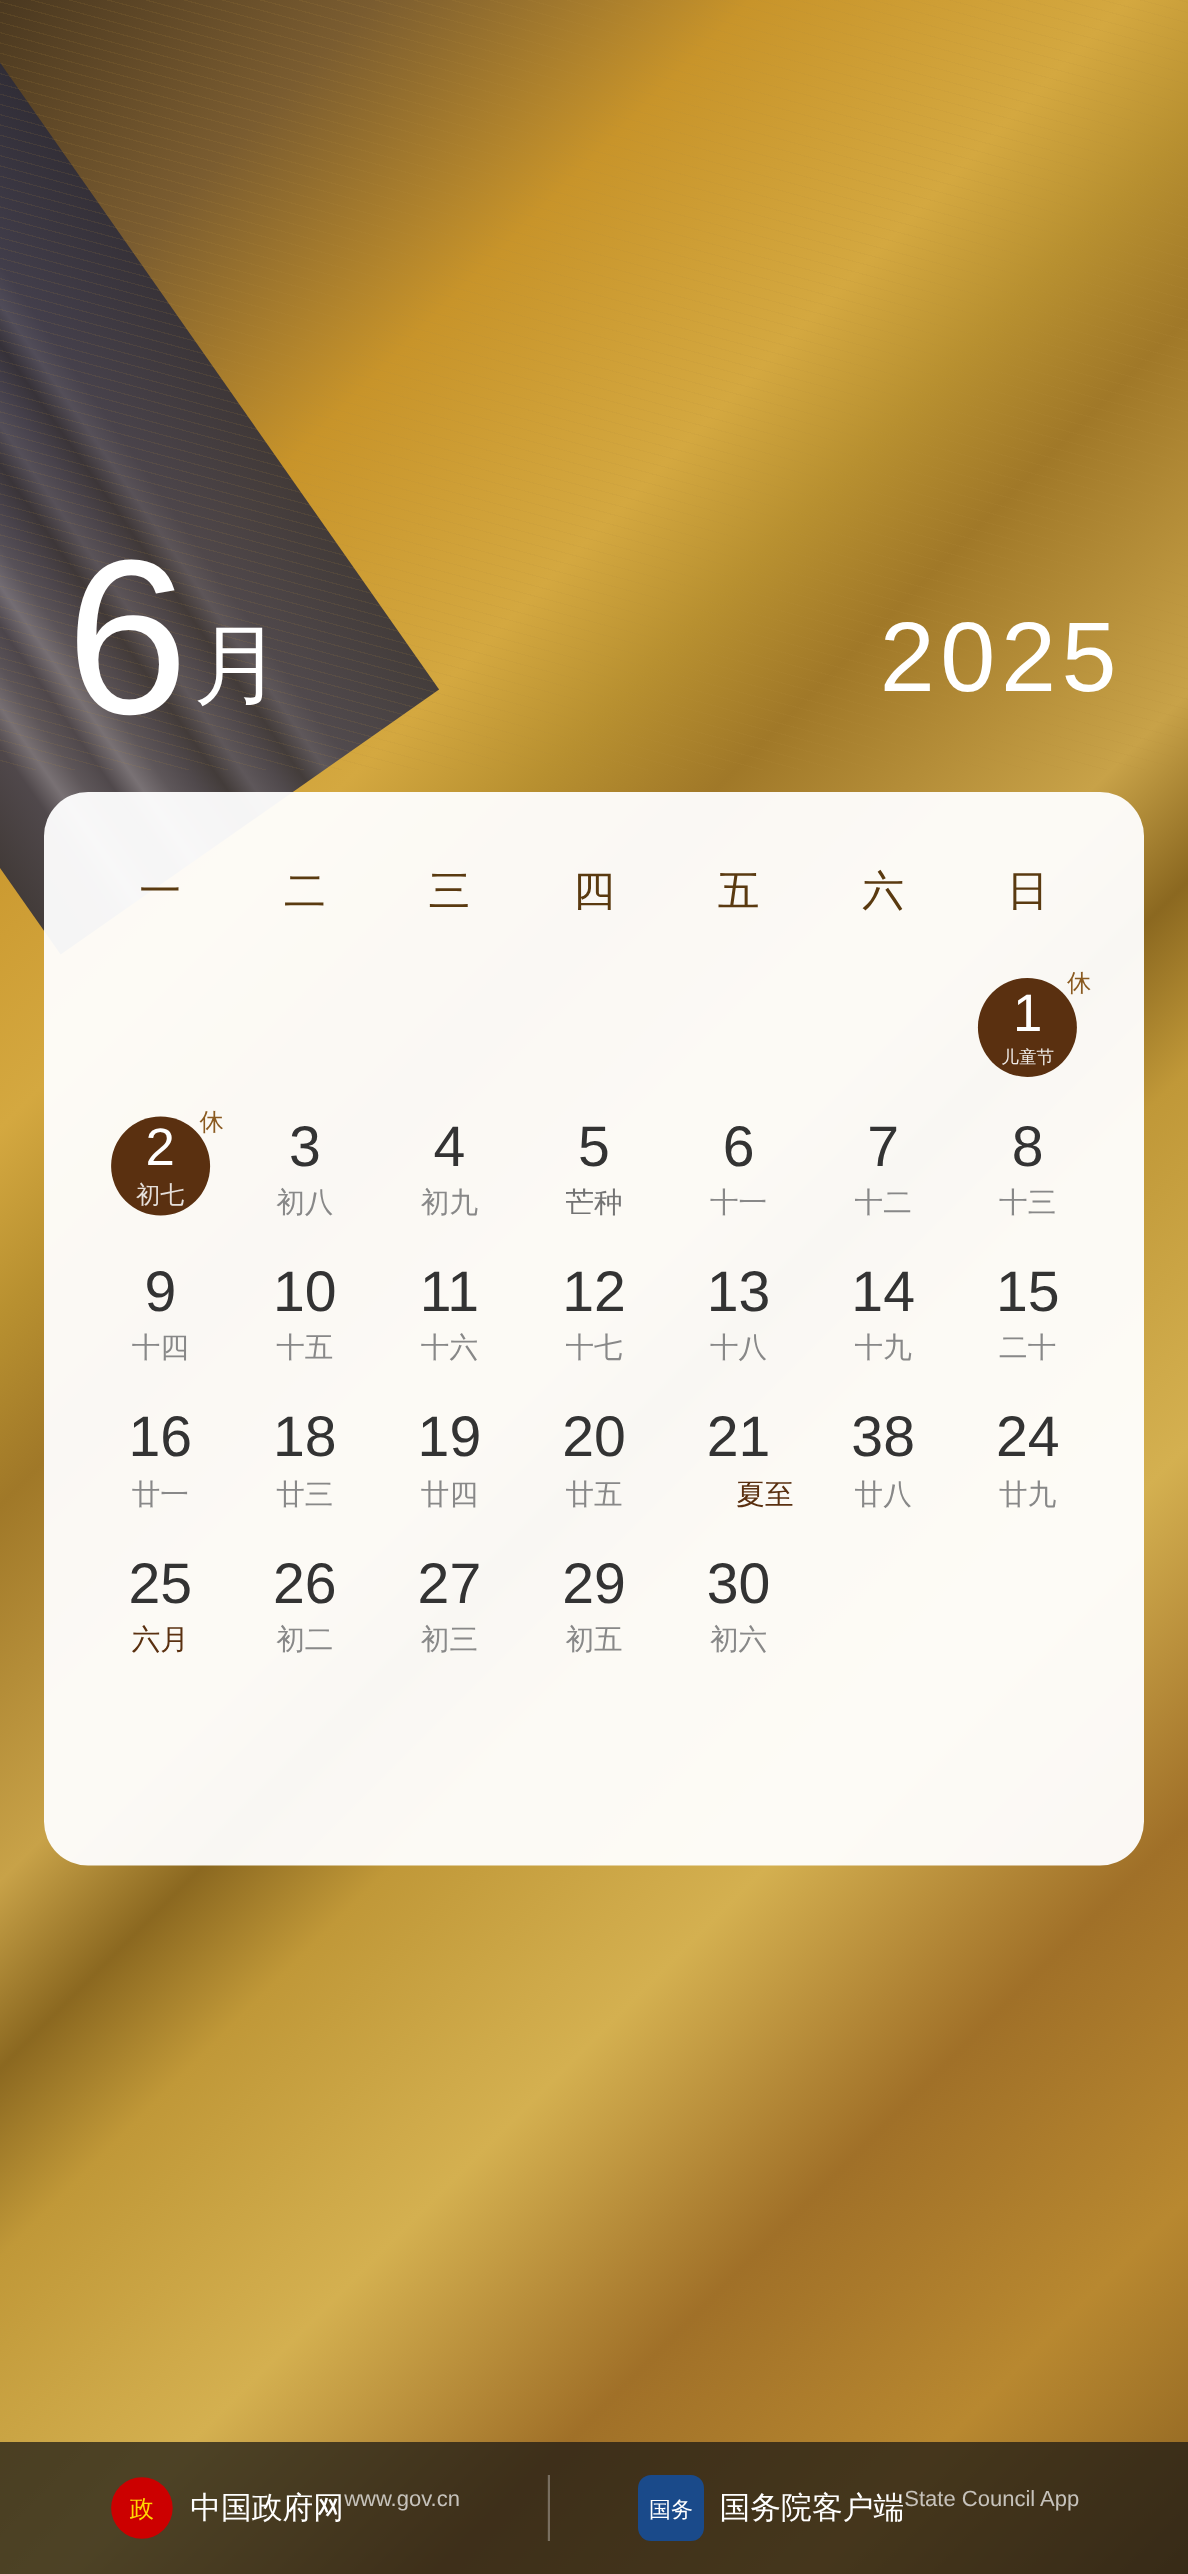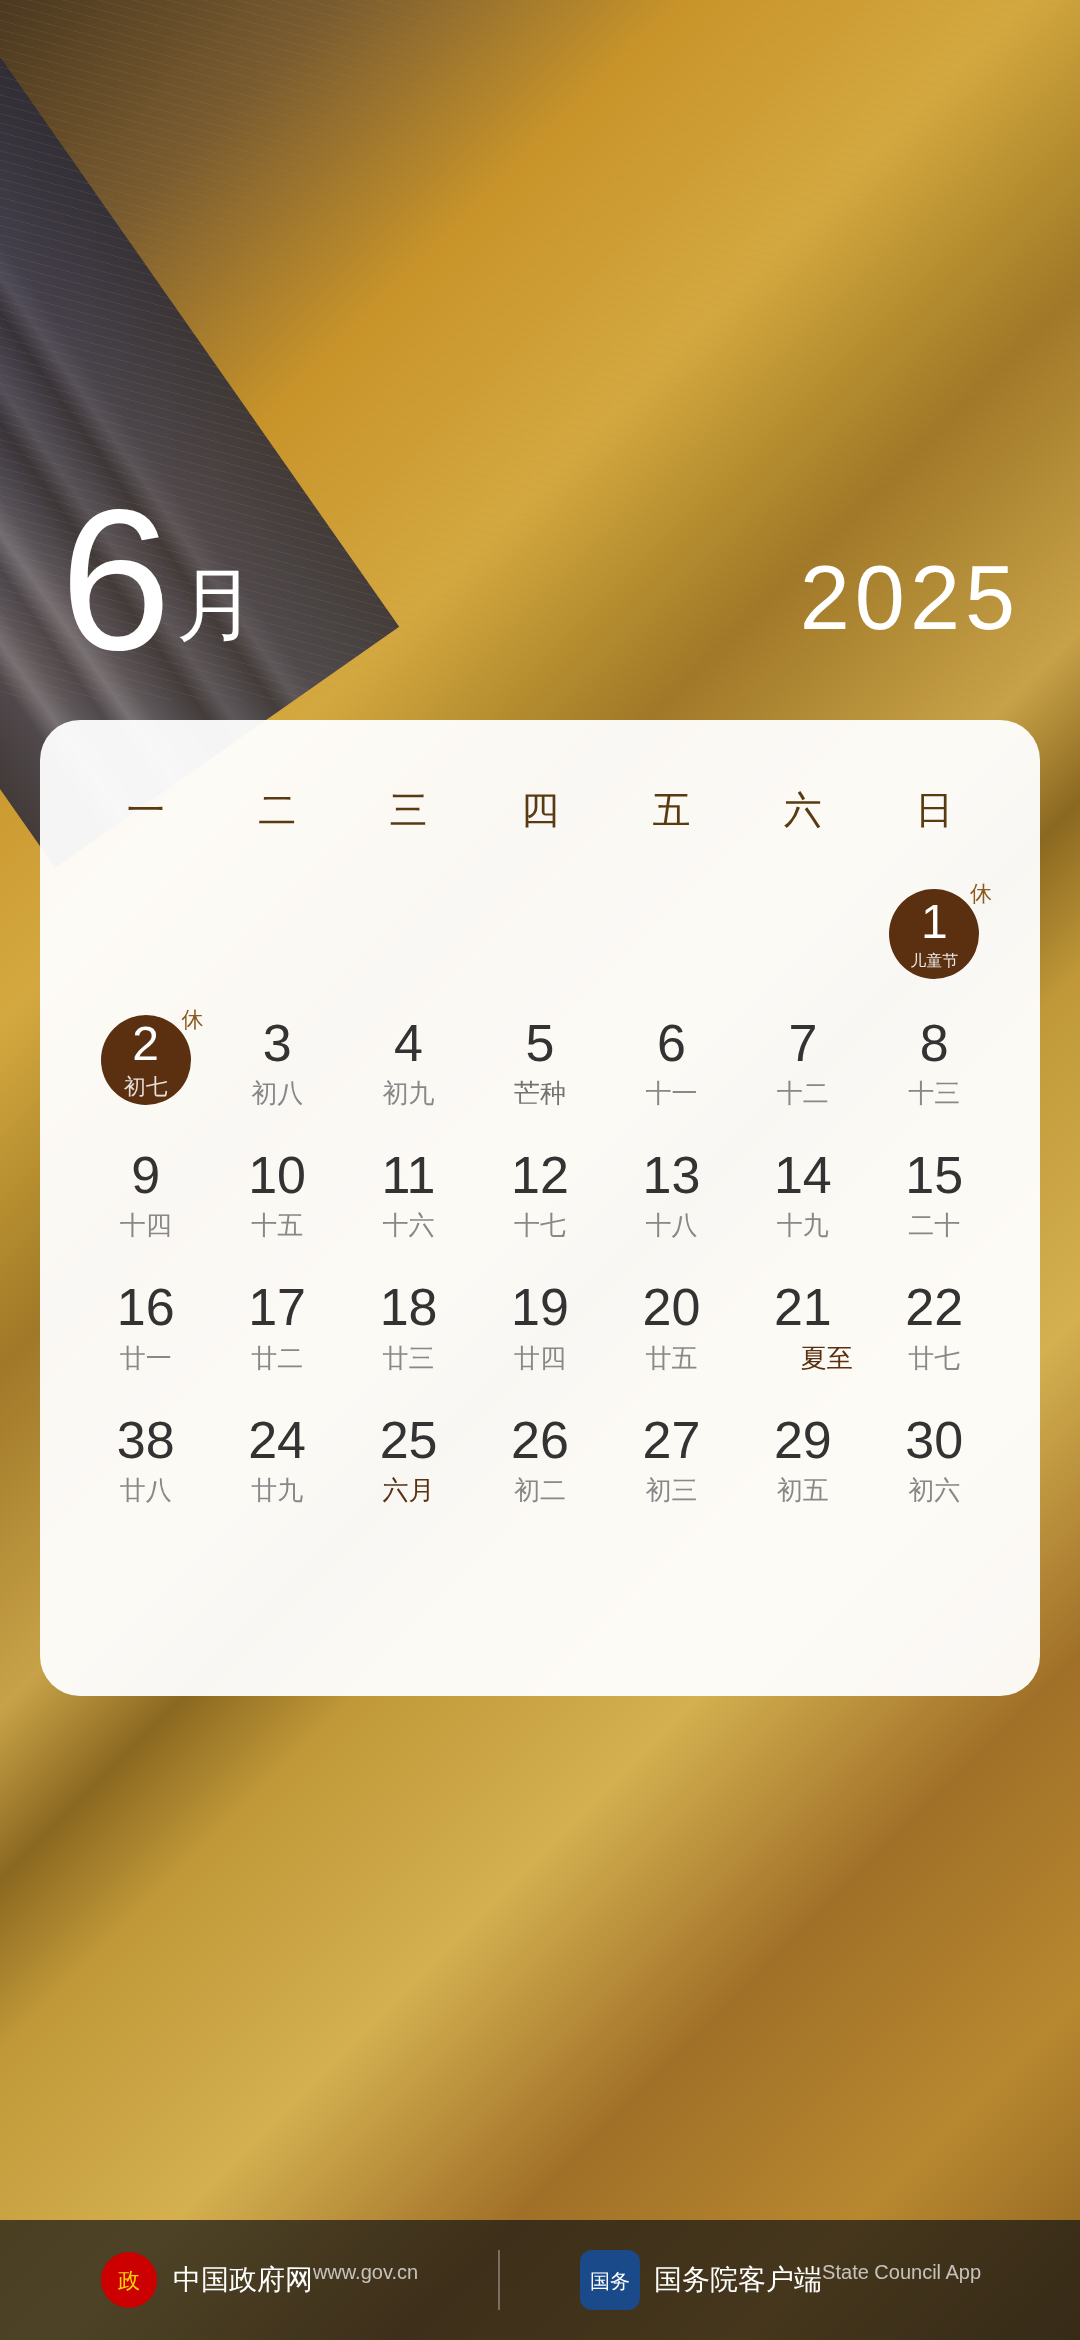--- a/index.html
+++ b/index.html
@@ -363,42 +363,34 @@
     <div class="day-cell">
       <span class="day-number">15</span>
       <span class="day-lunar">二十</span>
     </div>
 
     <div class="day-cell">
       <span class="day-number">16</span>
       <span class="day-lunar">廿一</span>
     </div>
     <div class="day-cell">
-      <span class="day-number">17</span>
-      <span class="day-lunar">廿二</span>
-    </div>
-    <div class="day-cell">
       <span class="day-number">18</span>
       <span class="day-lunar">廿三</span>
     </div>
     <div class="day-cell">
       <span class="day-number">19</span>
       <span class="day-lunar">廿四</span>
     </div>
     <div class="day-cell">
       <span class="day-number">20</span>
       <span class="day-lunar">廿五</span>
     </div>
     <div class="day-cell">
       <span class="day-number">21</span>
       <span class="day-lunar" style="color:#5a3010;margin-left:48px;">夏至</span>
-    </div>
-    <div class="day-cell">
-      <span class="day-number">22</span>
-      <span class="day-lunar">廿七</span>
     </div>
 
     <div class="day-cell">
       <span class="day-number">38</span>
       <span class="day-lunar">廿八</span>
     </div>
     <div class="day-cell">
       <span class="day-number">24</span>
       <span class="day-lunar">廿九</span>
     </div>

